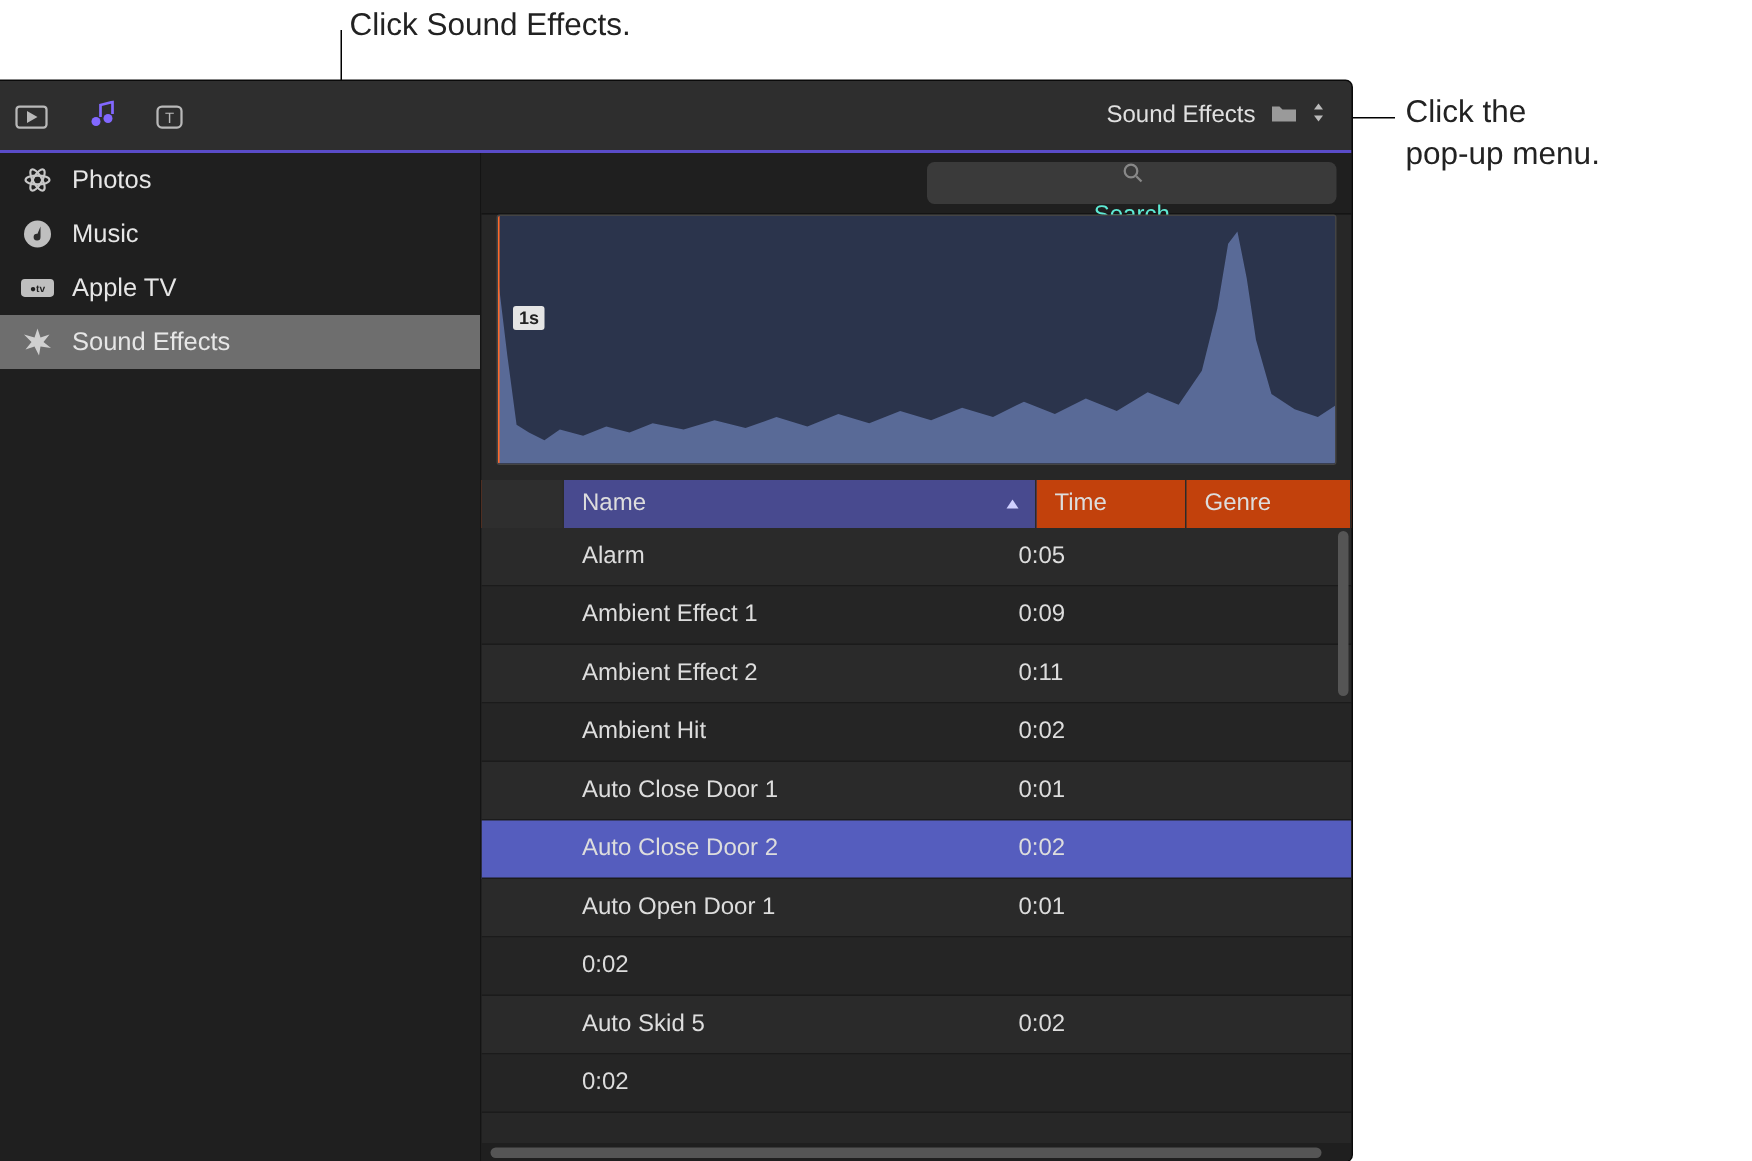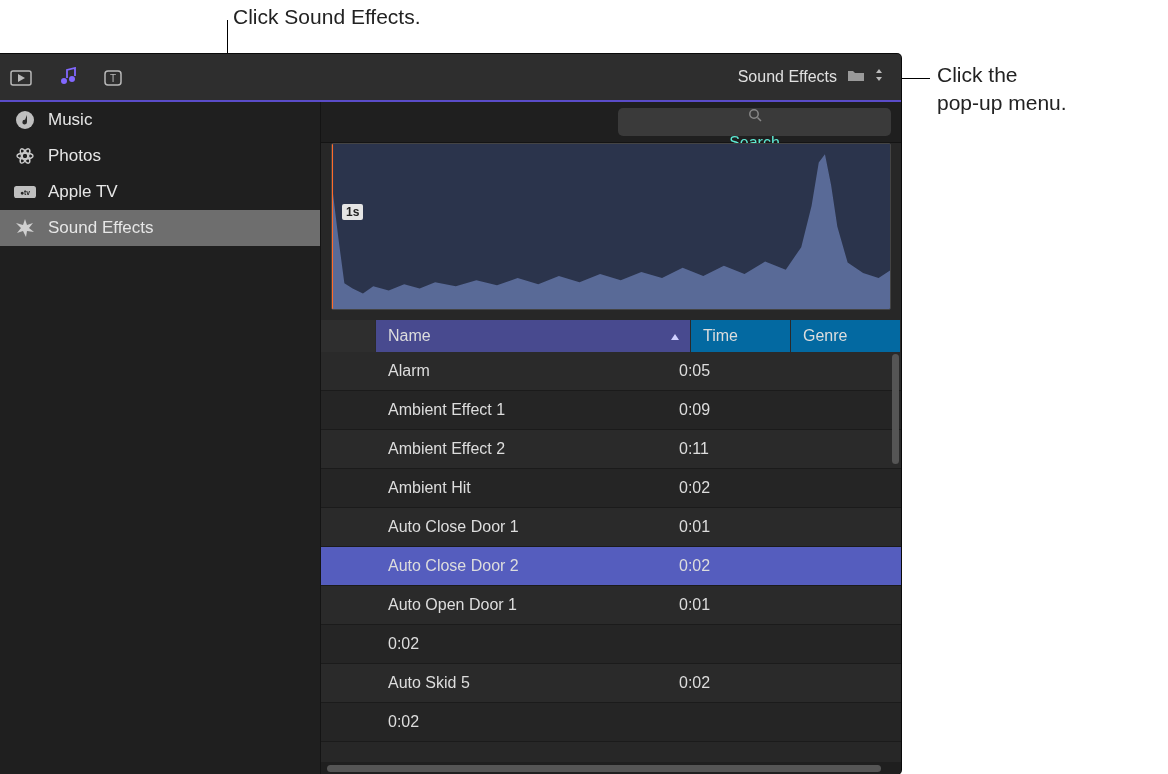--- a/index.html
+++ b/index.html
@@ -29,21 +29,21 @@
   .sidebar{width:320px;background:#1f1f1f;border-right:1px solid #141414;}
   .sidebar-item{display:flex;align-items:center;gap:12px;padding:8px 14px;color:#e6e6e6;font-size:17px;}
   .sidebar-item.selected{background:var(--bg-sidebar-sel);}
   .sidebar-item .sb-icon{width:22px;height:18px;display:flex;align-items:center;justify-content:center;color:#c2c2c2;}
   .main{flex:1;display:flex;flex-direction:column;background:#272727;}
   .searchbar{height:40px;display:flex;align-items:center;justify-content:flex-end;padding:0 10px;background:#1f1f1f;border-bottom:1px solid #141414;}
   .searchfield{width:253px;height:28px;background:#3a3a3a;border-radius:5px;display:flex;align-items:center;padding:0 10px;color:#5eead4;gap:8px;font-size:16px;flex-direction:column;}
   .preview{height:165px;margin:0 10px 10px 10px;border:1px solid #444;border-radius:2px;background:var(--wave-bg);position:relative;overflow:hidden;}
   .preview .marker{position:absolute;left:10px;top:60px;background:#e5e5e5;color:#222;font-size:12px;font-weight:600;padding:1px 4px;border-radius:2px;}
   .wave{position:absolute;left:0;right:0;bottom:0;height:100%;}
-  .columns{height:32px;display:flex;align-items:stretch;background:#0369a1;font-size:16px;color:#ddd;}
+  .columns{height:32px;display:flex;align-items:stretch;background:#c2410c;font-size:16px;color:#ddd;}
   .col{display:flex;align-items:center;padding:0 12px;border-right:1px solid #2a2a2a;box-sizing:border-box;}
   .col-play{width:55px;background:#2e2e2e;}
   .col-name{flex:1;background:var(--bg-header);position:relative;}
   .col-name .sort{position:absolute;right:10px;top:50%;transform:translateY(-50%);color:#d0d0ff;}
   .col-time{width:100px;text-align:right;}
   .col-genre{width:110px;}
   .rows{flex:1;overflow:hidden;position:relative;}
   .row{height:38px;display:flex;align-items:center;font-size:16px;color:#ddd;border-bottom:1px solid #1b1b1b;}
   .row:nth-child(odd){background:#2a2a2a;}
   .row:nth-child(even){background:#252525;}
@@ -115,38 +115,38 @@
             </svg>
         </span>
       </div>
     </div>
 
     <div class="body">
       <div class="sidebar" id="sidebar">
           <div class="sidebar-item">
             <span class="sb-icon">
               <svg width="20" height="20" viewBox="0 0 20 20">
-                <circle cx="10" cy="10" r="9" fill="#bfbfbf"></circle>
-                <path d="M12 5 L12 12 A2.3 2.3 0 1 1 10 9.8" fill="#2a2a2a"></path>
-              </svg>
-            </span>
-            <span>Music</span>
-          </div>
-          <div class="sidebar-item">
-            <span class="sb-icon">
-              <svg width="20" height="20" viewBox="0 0 20 20">
                 <g fill="none" stroke="#c8c8c8" stroke-width="1.4">
                   <circle cx="10" cy="10" r="3"></circle>
                   <ellipse cx="10" cy="10" rx="8" ry="3"></ellipse>
                   <ellipse cx="10" cy="10" rx="8" ry="3" transform="rotate(60 10 10)"></ellipse>
                   <ellipse cx="10" cy="10" rx="8" ry="3" transform="rotate(-60 10 10)"></ellipse>
                 </g>
               </svg>
             </span>
             <span>Photos</span>
+          </div>
+          <div class="sidebar-item">
+            <span class="sb-icon">
+              <svg width="20" height="20" viewBox="0 0 20 20">
+                <circle cx="10" cy="10" r="9" fill="#bfbfbf"></circle>
+                <path d="M12 5 L12 12 A2.3 2.3 0 1 1 10 9.8" fill="#2a2a2a"></path>
+              </svg>
+            </span>
+            <span>Music</span>
           </div>
           <div class="sidebar-item">
             <span class="sb-icon">
               <svg width="26" height="14" viewBox="0 0 26 14">
                 <rect x="0" y="0" width="26" height="14" rx="3" fill="#bfbfbf"></rect>
                 <text x="13" y="10" text-anchor="middle" font-size="8" fill="#222" font-family="Arial" font-weight="600">●tv</text>
               </svg>
             </span>
             <span>Apple TV</span>
           </div>

